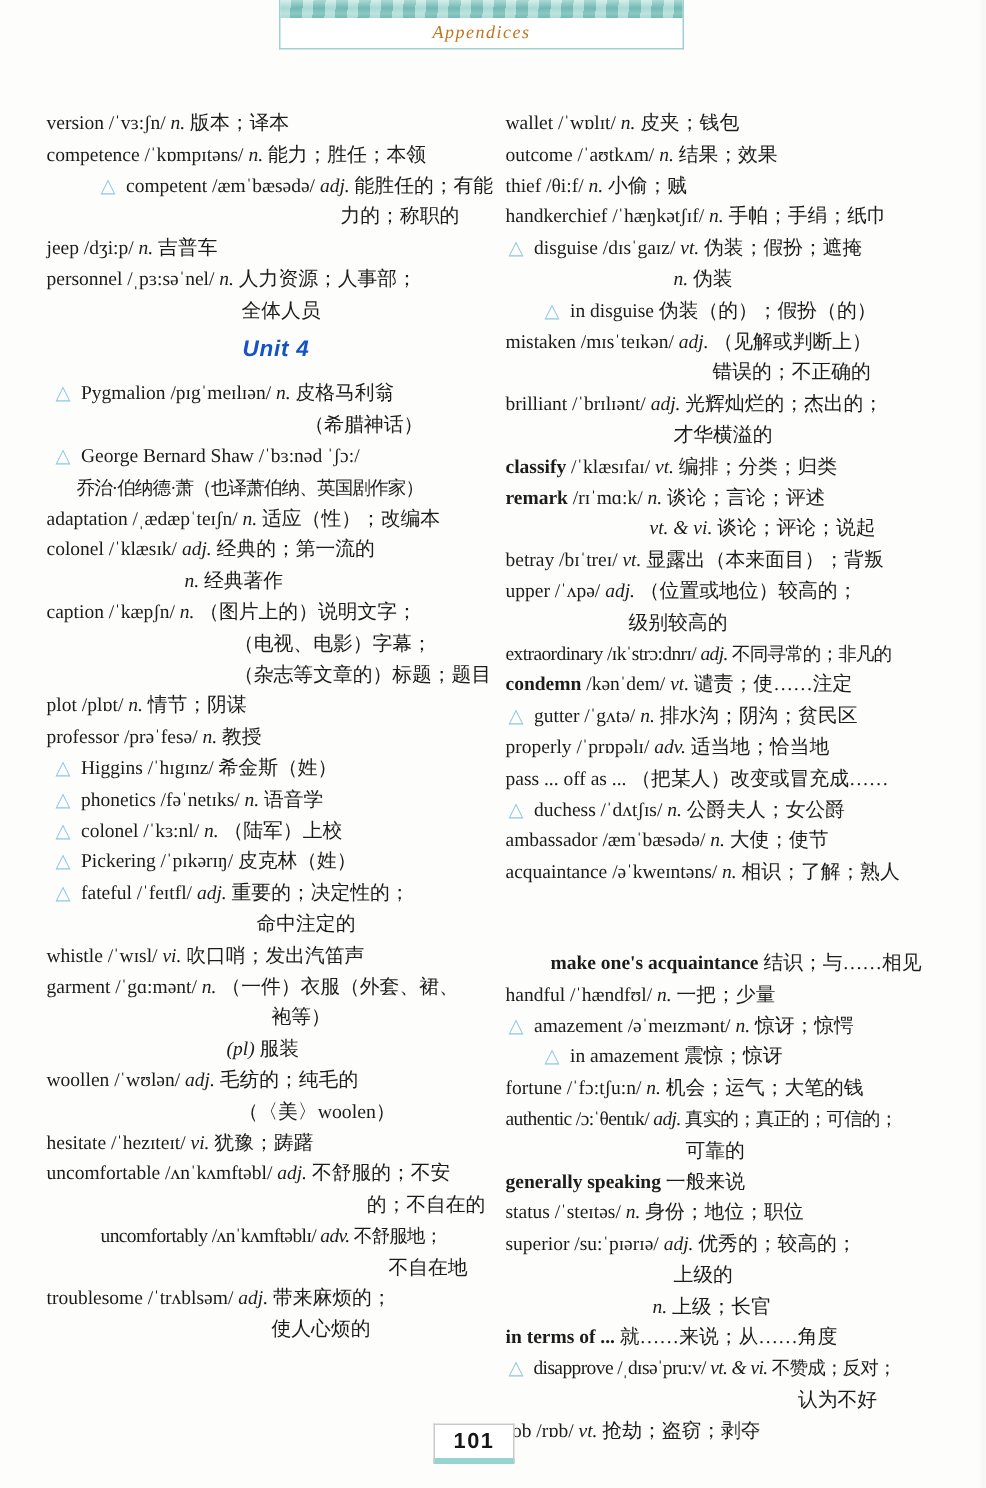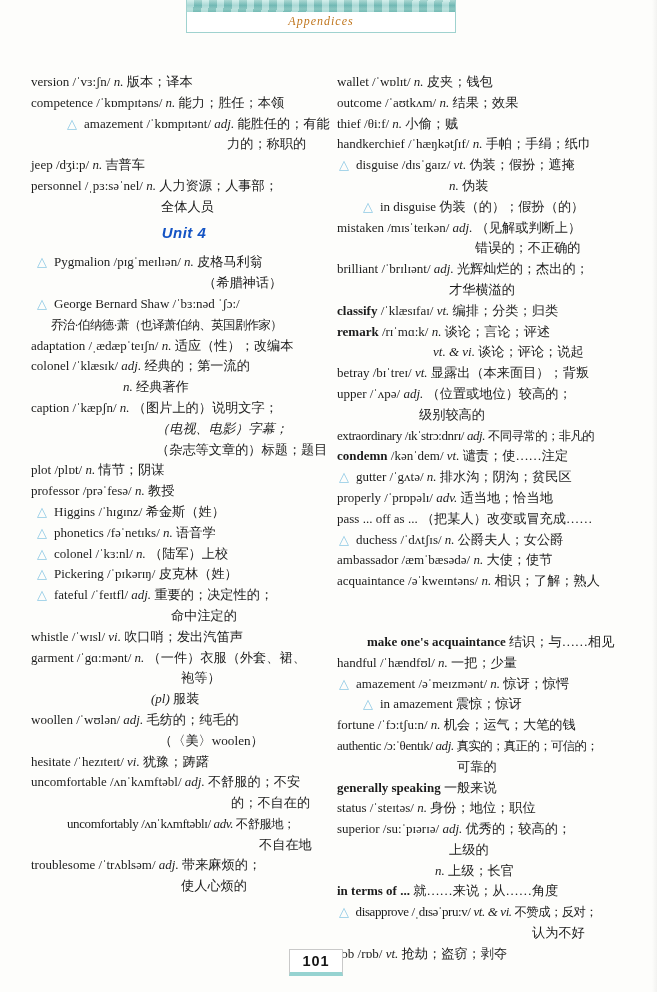--- a/index.html
+++ b/index.html
@@ -83,53 +83,53 @@
 
   <header class="hdr">
     <div class="hdr-band"></div>
     <div class="hdr-title">Appendices</div>
   </header>
 
   <main class="cols">
     <section class="col col-left">
         <div class="vline"><span class="sg-r">version /ˈvɜ:ʃn/ </span><span class="sg-i">n. </span><span class="sg-z">版本；译本</span></div>
         <div class="vline"><span class="sg-r">competence /ˈkɒmpɪtəns/ </span><span class="sg-i">n. </span><span class="sg-z">能力；胜任；本领</span></div>
-        <div class="vline" style="padding-left: 36px;"><span class="sg-t">△</span><span class="sg-r">amazement /ˈkɒmpɪtənt/ </span><span class="sg-i">adj. </span><span class="sg-z">能胜任的；有能</span></div>
+        <div class="vline" style="padding-left: 36px;"><span class="sg-t">△</span><span class="sg-r">competent /æmˈbæsədə/ </span><span class="sg-i">adj. </span><span class="sg-z">能胜任的；有能</span></div>
         <div class="vline" style="padding-left: 196px;"><span class="sg-z">力的；称职的</span></div>
         <div class="vline"><span class="sg-r">jeep /dʒi:p/ </span><span class="sg-i">n. </span><span class="sg-z">吉普车</span></div>
         <div class="vline"><span class="sg-r">personnel /ˌpɜ:səˈnel/ </span><span class="sg-i">n. </span><span class="sg-z">人力资源；人事部；</span></div>
         <div class="vline" style="padding-left: 130px;"><span class="sg-z">全体人员</span></div>
         <div class="vline unit"><span class="sg-u">Unit 4</span></div>
         <div class="vline" style="padding-left: 6px;"><span class="sg-t">△</span><span class="sg-r">Pygmalion /pɪgˈmeɪlɪən/ </span><span class="sg-i">n. </span><span class="sg-z">皮格马利翁</span></div>
         <div class="vline" style="padding-left: 172px;"><span class="sg-z">（希腊神话）</span></div>
         <div class="vline" style="padding-left: 6px;"><span class="sg-t">△</span><span class="sg-r">George Bernard Shaw /ˈbɜ:nəd ˈʃɔ:/</span></div>
         <div class="vline tight" style="padding-left: 20px;"><span class="sg-z">乔治·伯纳德·萧（也译萧伯纳、英国剧作家）</span></div>
         <div class="vline"><span class="sg-r">adaptation /ˌædæpˈteɪʃn/ </span><span class="sg-i">n. </span><span class="sg-z">适应（性）；改编本</span></div>
         <div class="vline"><span class="sg-r">colonel /ˈklæsɪk/ </span><span class="sg-i">adj. </span><span class="sg-z">经典的；第一流的</span></div>
         <div class="vline" style="padding-left: 92px;"><span class="sg-i">n. </span><span class="sg-z">经典著作</span></div>
         <div class="vline"><span class="sg-r">caption /ˈkæpʃn/ </span><span class="sg-i">n. </span><span class="sg-z">（图片上的）说明文字；</span></div>
-        <div class="vline" style="padding-left: 125px; font-style: italic;"><span class="sg-z">（电视、电影）字幕；</span></div>
+        <div class="vline" style="padding-left: 125px;"><span class="sg-z">（电视、电影）字幕；</span></div>
         <div class="vline" style="padding-left: 125px;"><span class="sg-z">（杂志等文章的）标题；题目</span></div>
         <div class="vline"><span class="sg-r">plot /plɒt/ </span><span class="sg-i">n. </span><span class="sg-z">情节；阴谋</span></div>
         <div class="vline"><span class="sg-r">professor /prəˈfesə/ </span><span class="sg-i">n. </span><span class="sg-z">教授</span></div>
         <div class="vline" style="padding-left: 6px;"><span class="sg-t">△</span><span class="sg-r">Higgins /ˈhɪgɪnz/ </span><span class="sg-z">希金斯（姓）</span></div>
         <div class="vline" style="padding-left: 6px;"><span class="sg-t">△</span><span class="sg-r">phonetics /fəˈnetɪks/ </span><span class="sg-i">n. </span><span class="sg-z">语音学</span></div>
         <div class="vline" style="padding-left: 6px;"><span class="sg-t">△</span><span class="sg-r">colonel /ˈkɜ:nl/ </span><span class="sg-i">n. </span><span class="sg-z">（陆军）上校</span></div>
         <div class="vline" style="padding-left: 6px;"><span class="sg-t">△</span><span class="sg-r">Pickering /ˈpɪkərɪŋ/ </span><span class="sg-z">皮克林（姓）</span></div>
         <div class="vline" style="padding-left: 6px;"><span class="sg-t">△</span><span class="sg-r">fateful /ˈfeɪtfl/ </span><span class="sg-i">adj. </span><span class="sg-z">重要的；决定性的；</span></div>
         <div class="vline" style="padding-left: 140px;"><span class="sg-z">命中注定的</span></div>
         <div class="vline"><span class="sg-r">whistle /ˈwɪsl/ </span><span class="sg-i">vi. </span><span class="sg-z">吹口哨；发出汽笛声</span></div>
         <div class="vline"><span class="sg-r">garment /ˈgɑ:mənt/ </span><span class="sg-i">n. </span><span class="sg-z">（一件）衣服（外套、裙、</span></div>
         <div class="vline" style="padding-left: 150px;"><span class="sg-z">袍等）</span></div>
         <div class="vline" style="padding-left: 120px;"><span class="sg-i">(pl) </span><span class="sg-z">服装</span></div>
         <div class="vline"><span class="sg-r">woollen /ˈwʊlən/ </span><span class="sg-i">adj. </span><span class="sg-z">毛纺的；纯毛的</span></div>
         <div class="vline" style="padding-left: 128px;"><span class="sg-z">（〈美〉woolen）</span></div>
         <div class="vline"><span class="sg-r">hesitate /ˈhezɪteɪt/ </span><span class="sg-i">vi. </span><span class="sg-z">犹豫；踌躇</span></div>
         <div class="vline"><span class="sg-r">uncomfortable /ʌnˈkʌmftəbl/ </span><span class="sg-i">adj. </span><span class="sg-z">不舒服的；不安</span></div>
-        <div class="vline" style="padding-left: 200px;"><span class="sg-z">的；不自在的</span></div>
+        <div class="vline" style="padding-left: 200px; text-align: center;"><span class="sg-z">的；不自在的</span></div>
         <div class="vline tight" style="padding-left: 36px;"><span class="sg-r">uncomfortably /ʌnˈkʌmftəblɪ/ </span><span class="sg-i">adv. </span><span class="sg-z">不舒服地；</span></div>
         <div class="vline" style="padding-left: 228px;"><span class="sg-z">不自在地</span></div>
         <div class="vline"><span class="sg-r">troublesome /ˈtrʌblsəm/ </span><span class="sg-i">adj. </span><span class="sg-z">带来麻烦的；</span></div>
         <div class="vline" style="padding-left: 150px;"><span class="sg-z">使人心烦的</span></div>
       </section>
     <section class="col col-right">
         <div class="vline"><span class="sg-r">wallet /ˈwɒlɪt/ </span><span class="sg-i">n. </span><span class="sg-z">皮夹；钱包</span></div>
         <div class="vline"><span class="sg-r">outcome /ˈaʊtkʌm/ </span><span class="sg-i">n. </span><span class="sg-z">结果；效果</span></div>
         <div class="vline"><span class="sg-r">thief /θi:f/ </span><span class="sg-i">n. </span><span class="sg-z">小偷；贼</span></div>
         <div class="vline"><span class="sg-r">handkerchief /ˈhæŋkətʃɪf/ </span><span class="sg-i">n. </span><span class="sg-z">手帕；手绢；纸巾</span></div>

